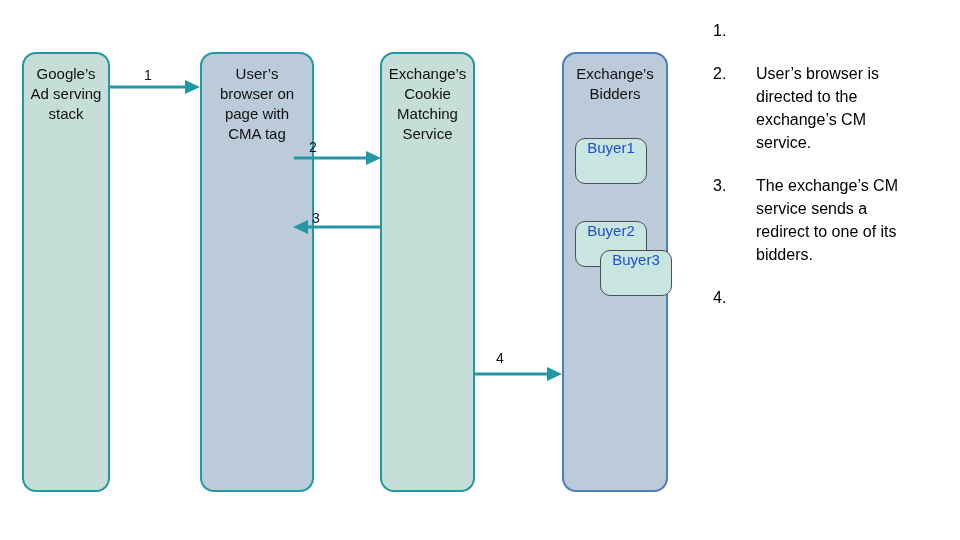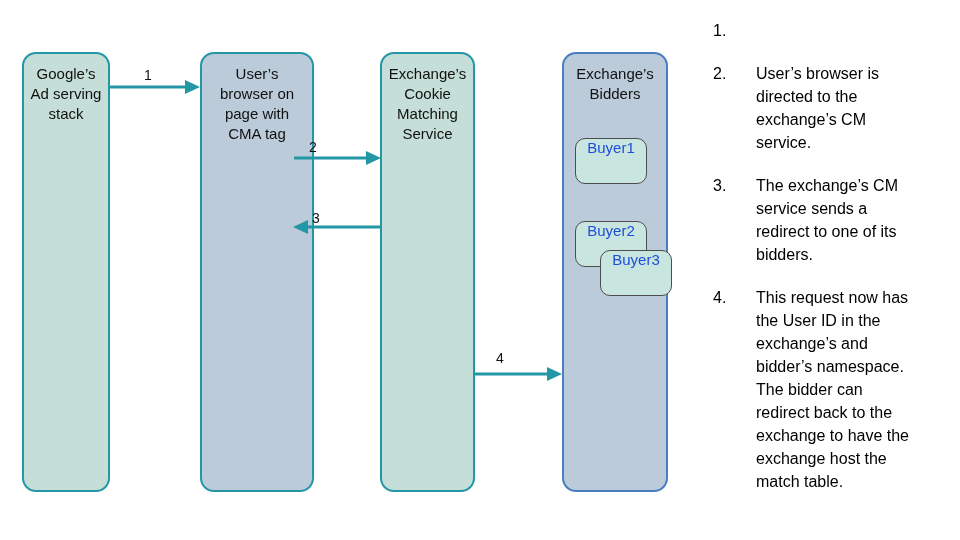--- a/index.html
+++ b/index.html
@@ -166,25 +166,16 @@
     </div>
     <div class="note-item">
       <div class="note-num">3.</div>
       <div class="note-text">The exchange’s CM
 service sends a
 redirect to one of its
 bidders.</div>
     </div>
     <div class="note-item">
       <div class="note-num">4.</div>
-      <div class="note-text">This request now has
-the User ID in the
-exchange’s and
-bidder’s namespace.
-The bidder can
-redirect back to the
-exchange to have the
-exchange host the
-match table.</div>
     </div>
   </div>
 
 </div>
 
 </body></html>

